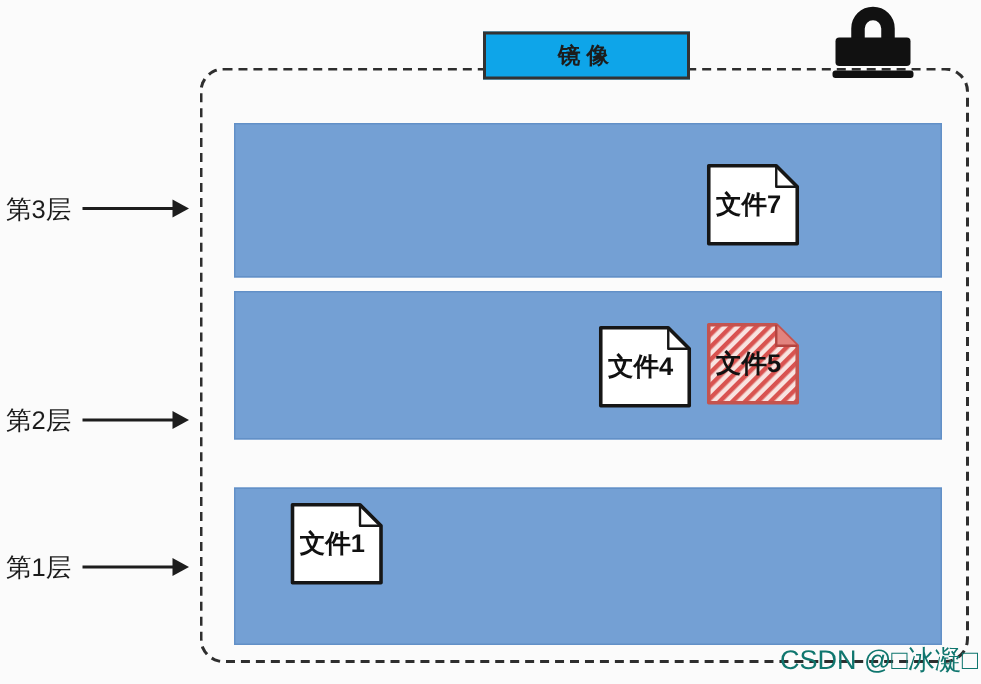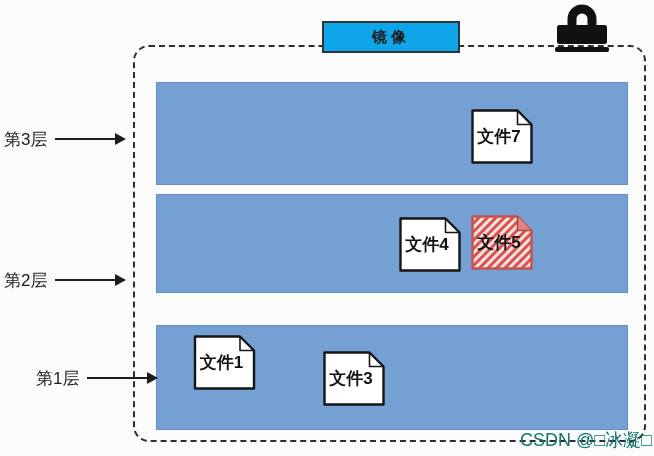--- a/index.html
+++ b/index.html
@@ -186,29 +186,22 @@
         <span class="arrow"></span>
       </div>
       <div class="layer" style="top: 325px; height: 105px;">
         <div class="file" style="left: 19px; top: 9px; padding-left: 35px;">
           <svg class="file-shape" viewBox="0 0 62 55">
             <polygon class="doc-body" points="1.5,1.5 46.5,1.5 60.5,15.5 60.5,53.5 1.5,53.5"></polygon>
             <polyline class="doc-fold" points="46.5,1.5 46.5,15.5 60.5,15.5"></polyline>
           </svg>
           <span class="file-label">文件1</span>
         </div>
-        <div class="file" style="left: 166px; top: 25px;">
-          <svg class="file-shape" viewBox="0 0 62 55">
-            <polygon class="doc-body" points="1.5,1.5 46.5,1.5 60.5,15.5 60.5,53.5 1.5,53.5"></polygon>
-            <polyline class="doc-fold" points="46.5,1.5 46.5,15.5 60.5,15.5"></polyline>
-          </svg>
-          <span class="file-label">文件3</span>
-        </div>
-      </div>
-      <div class="layer-pointer" style="top: 367px; margin-left: 32px;">
+      </div>
+      <div class="layer-pointer" style="top: 367px;">
         <span class="layer-label">第1层</span>
         <span class="arrow"></span>
       </div>
     </div>
 
   <div class="watermark">CSDN @□冰凝□</div>
 
 </div>
 
 </body></html>

